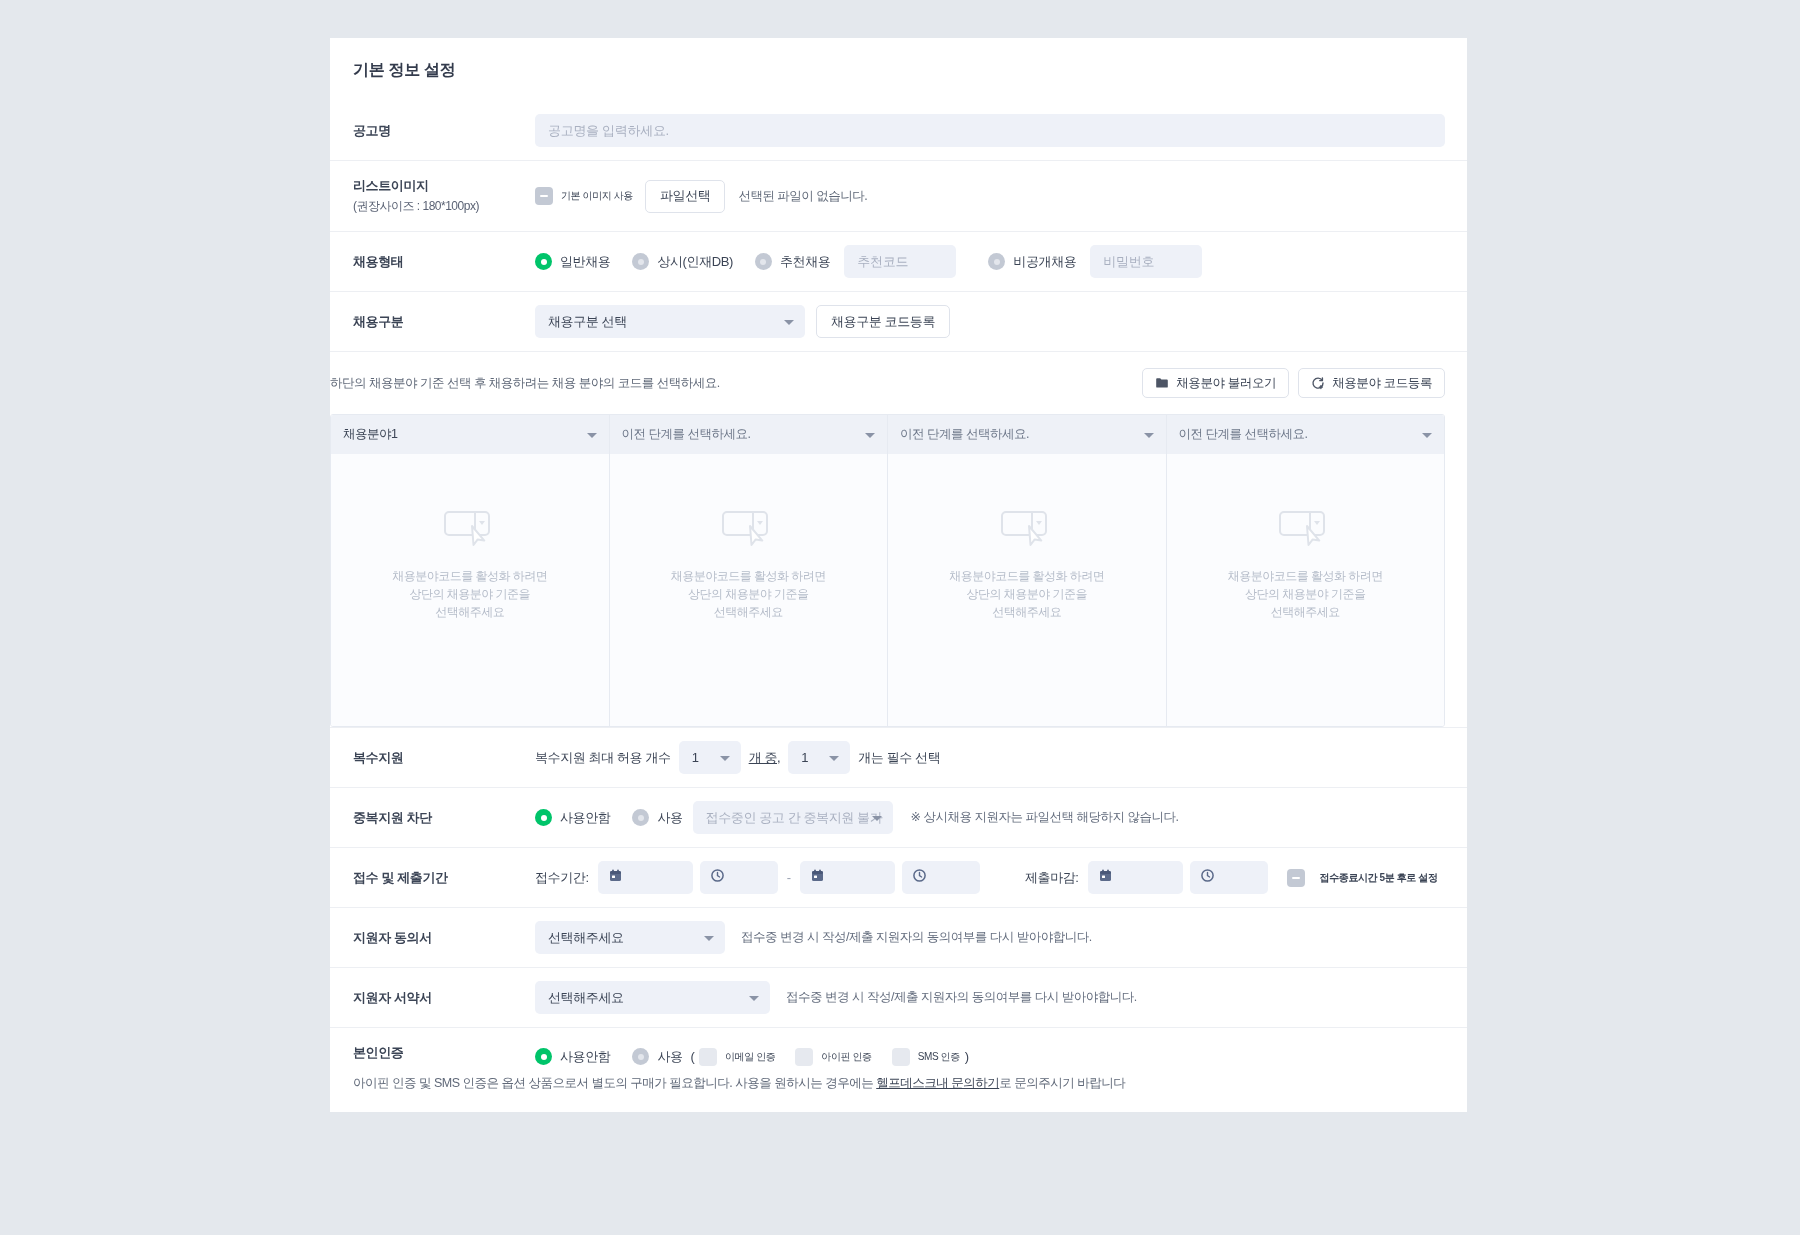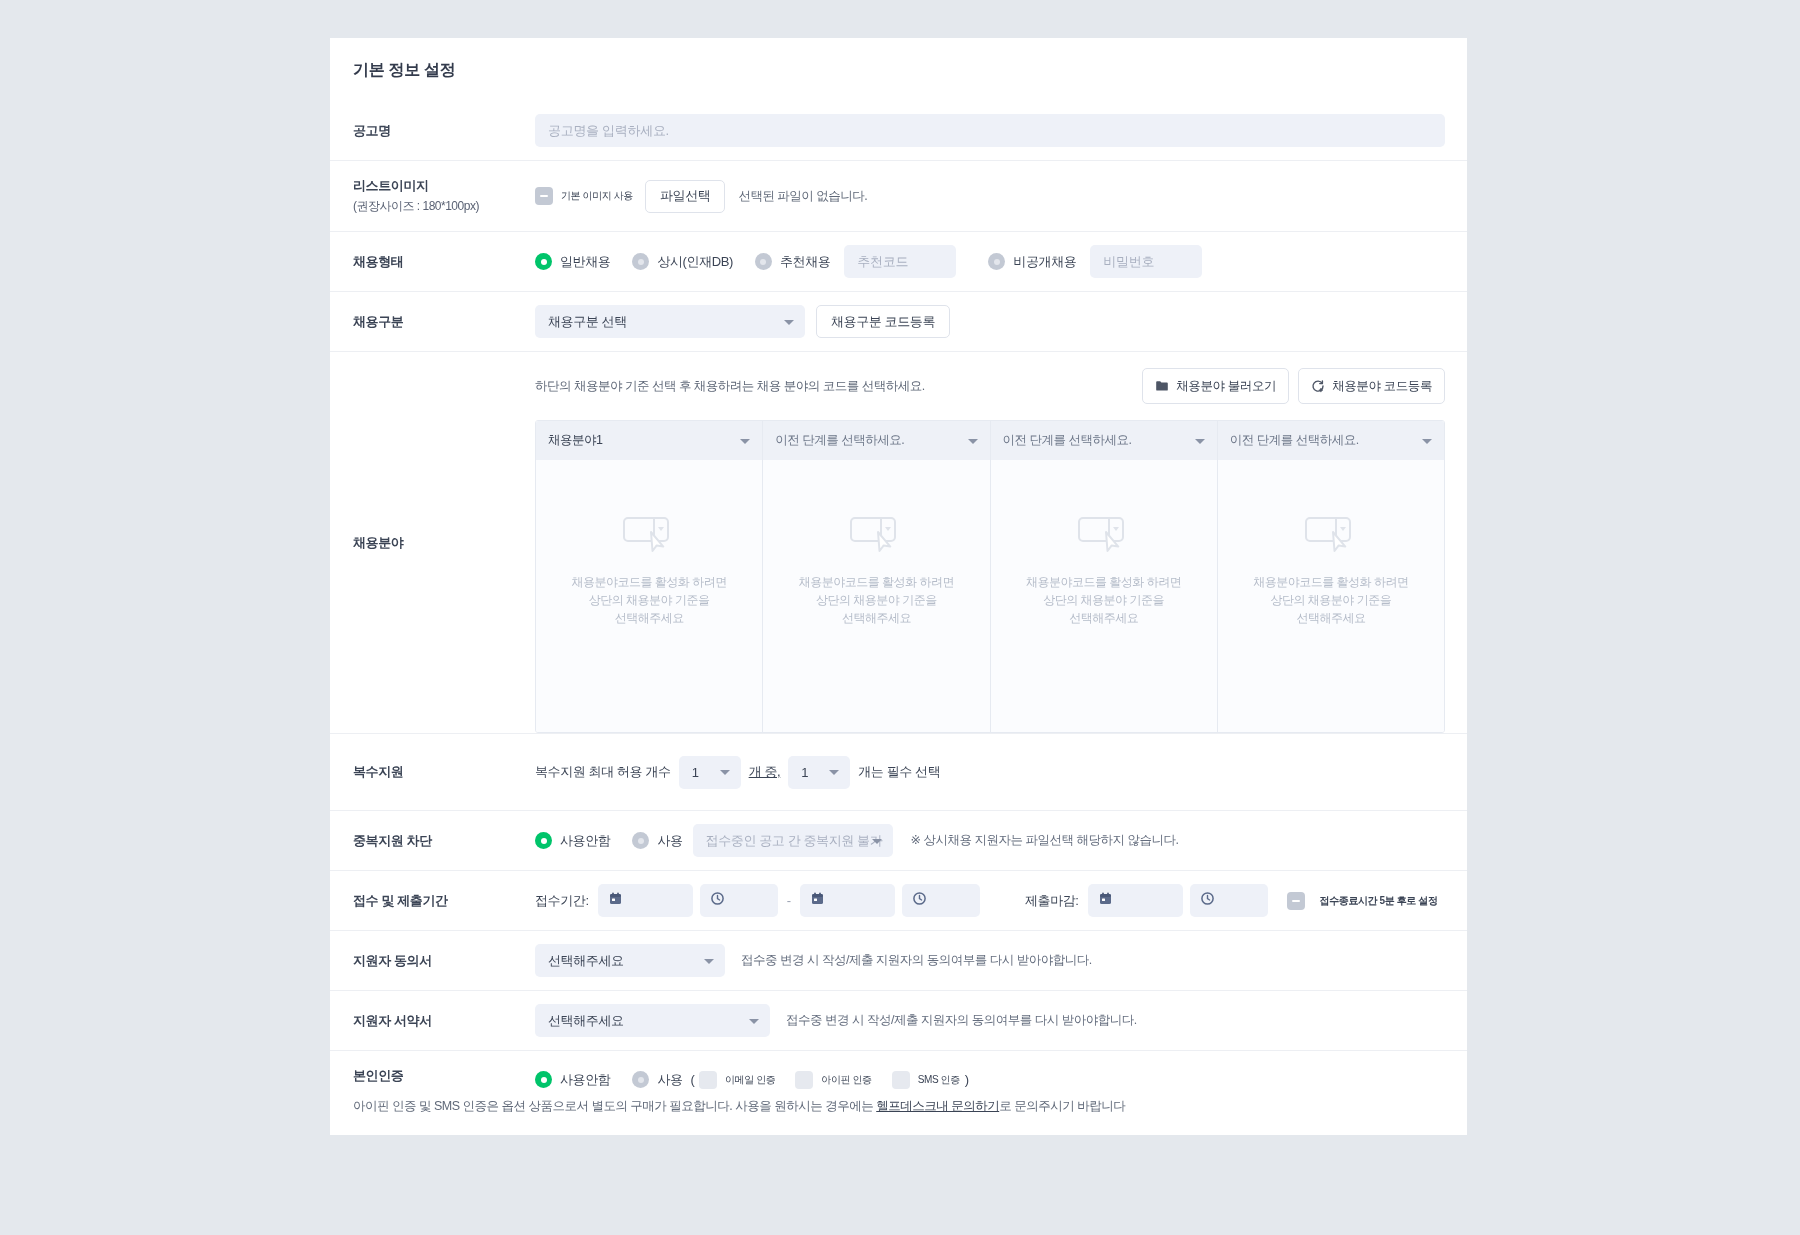--- a/index.html
+++ b/index.html
@@ -171,21 +171,21 @@
     font-size: 13px;
     color: #3b4455;
     font-family: inherit;
     letter-spacing: -0.4px;
     display: inline-flex;
     align-items: center;
     gap: 7px;
     cursor: pointer;
     white-space: nowrap;
   }
-  .btn.sm { height: 36px; padding: 0 12px; font-size: 12.5px; }
+  .btn.sm { height: 30px; padding: 0 12px; font-size: 12.5px; }
   .btn svg { display: block; }
 
   .hint {
     font-size: 12.5px;
     color: #5f6878;
     letter-spacing: -0.5px;
   }
   .note-gray {
     font-size: 12.5px;
     color: #646d7e;
@@ -352,23 +352,20 @@
       <div class="row-body">
         <div class="select w270">
           <span>채용구분 선택</span>
           <span class="caret"></span>
         </div>
         <button class="btn" style="margin-left:11px;">채용구분 코드등록</button>
       </div>
     </div>
 
     <div class="row">
-      <div class="row-label">
-        <span>채용분야</span>
-      </div>
       <div class="field-block">
         <div class="field-topbar">
           <span class="hint">하단의 채용분야 기준 선택 후 채용하려는 채용 분야의 코드를 선택하세요.</span>
           <span class="btns">
             <button class="btn sm">
               <span>
                 <svg width="14" height="14" viewBox="0 0 14 14" fill="none">
                   <path d="M1.2 3.1a.9.9 0 0 1 .9-.9h3.1l1.2 1.3h5.5a.9.9 0 0 1 .9.9v6.3a.9.9 0 0 1-.9.9H2.1a.9.9 0 0 1-.9-.9V3.1z" fill="#4d5565"></path>
                 </svg>
               </span>
@@ -476,21 +473,21 @@
     <div class="row" style="border-top:1px solid #edeff3;">
       <div class="row-label">
         <span>복수지원</span>
       </div>
       <div class="row-body">
         <span class="inline-label" style="margin-right:8px;">복수지원 최대 허용 개수</span>
         <div class="select w70">
           <span>1</span>
           <span class="caret"></span>
         </div>
-        <span class="inline-label" style="margin:16px 8px;text-decoration:underline;">개 중,</span>
+        <span class="inline-label" style="margin:7px 8px;text-decoration:underline;">개 중,</span>
         <div class="select w70">
           <span>1</span>
           <span class="caret"></span>
         </div>
         <span class="inline-label" style="margin-left:8px;">개는 필수 선택</span>
       </div>
     </div>
 
     <div class="row">
       <div class="row-label">

